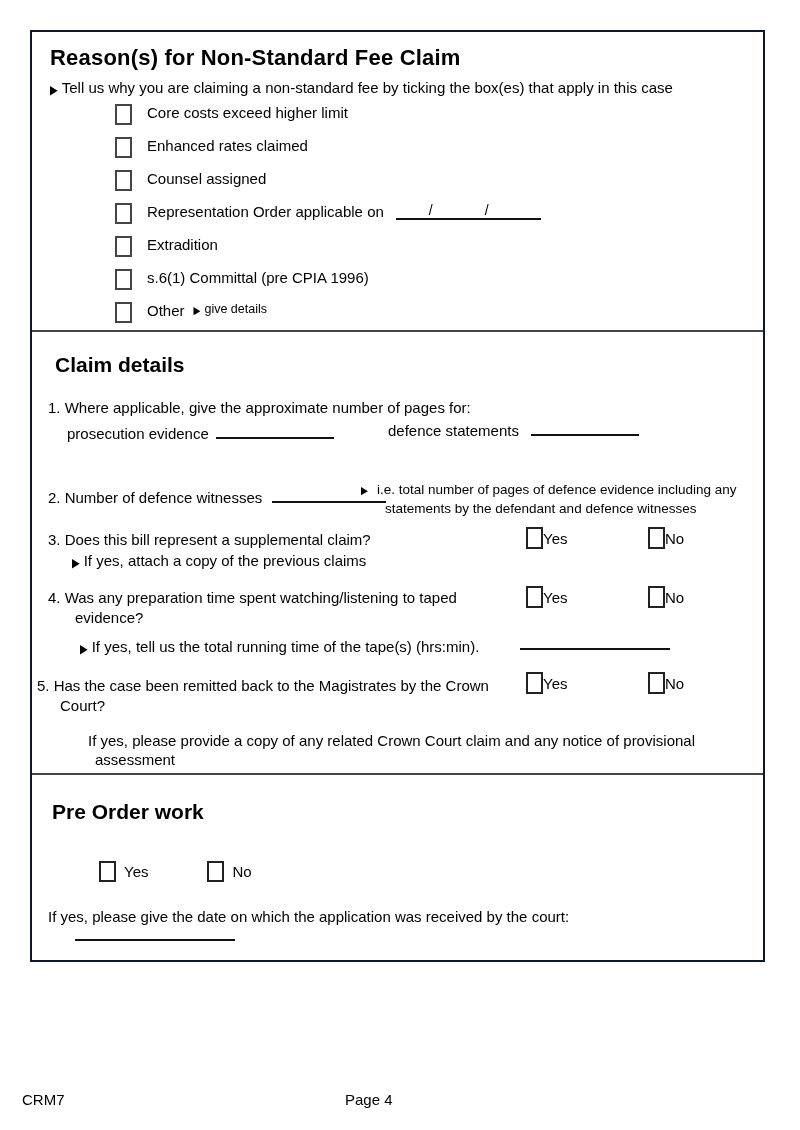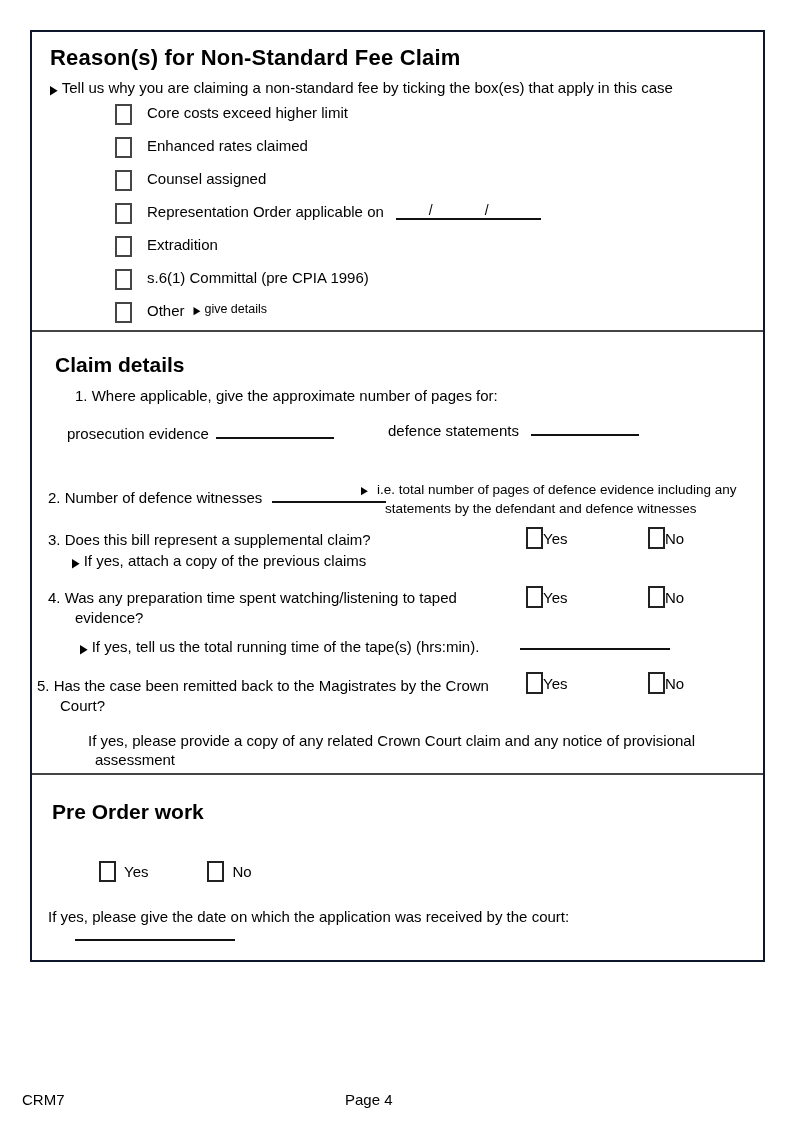--- a/index.html
+++ b/index.html
@@ -101,21 +101,21 @@
         <span class="small-note">
           <span class="arr-sm">▶</span><span>give details</span>
         </span>
       </div>
     </div>
 
     <div class="divider" style="top:298px;"></div>
 
     <h2 class="title abs" style="left:23px; top:321px;">Claim details</h2>
 
-    <div class="txt abs nowrap" style="left:16px; top:354px;margin-left:27px;">1. Where applicable, give the approximate number of pages for:</div>
+    <div class="txt abs nowrap" style="left:16px; top:366px;">1. Where applicable, give the approximate number of pages for:</div>
 
     <div class="txt abs nowrap" style="left:35px; top:392px;">
       <span>prosecution evidence</span>
       <span class="wline" style="width:118px; margin-left:3px;"></span>
     </div>
 
     <div class="txt abs nowrap" style="left:356px; top:389px;">
       <span>defence statements</span>
       <span class="wline" style="width:108px; margin-left:8px;"></span>
     </div>

